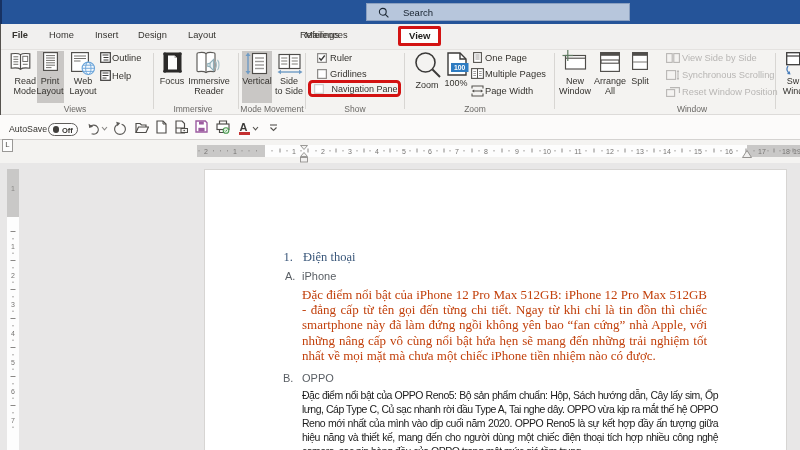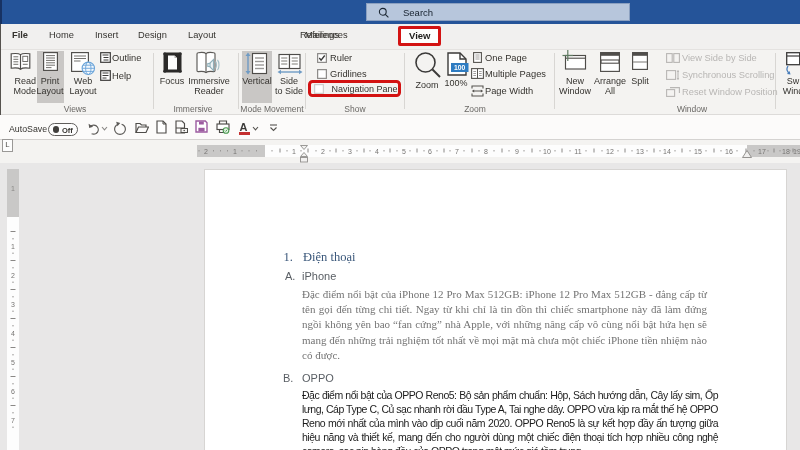--- a/index.html
+++ b/index.html
@@ -23,21 +23,21 @@
   .graylabel{font-size:9.3px;color:#b8b6b4;}
   .selbg{background:#c9c7c5;}
   
   #qatrow{left:0;top:115px;width:800px;height:25px;background:#fcfbfa;border-bottom:1px solid #d5d3d1;box-sizing:border-box;}
   
   #page{left:204px;top:169px;width:583px;height:281px;background:#ffffff;border:1px solid #d7d5d3;border-bottom:none;box-sizing:border-box;}
   .ser{font-family:"Liberation Serif",serif;}
   #h1num{left:283.5px;top:249.5px;font-size:12.5px;color:#3a577a;}
   #h1txt{left:303px;top:249.5px;font-size:12.5px;color:#3a577a;}
   .h2{font-size:11px;color:#595e64;}
-  #para1{left:302px;top:286.5px;width:405px;font-size:11px;line-height:15.4px;color:#737373;text-align:justify;}
+  #para1{left:302px;top:286.5px;width:405px;font-size:13px;line-height:15.4px;color:#c2410c;text-align:justify;}
   #para2{left:302px;top:387.5px;width:416px;font-size:10.5px;letter-spacing:-0.5px;line-height:14px;color:#1c1c1c;text-align:justify;}
   .redbox{border:3px solid #d31212;border-radius:3px;box-sizing:border-box;}
 </style>
 </head>
 <body>
 <div id="app">
 
   <div class="abs" id="titlebar"></div>
   <div class="abs" style="left:0;top:0;width:2px;height:24px;background:#173263;"></div>
   <div class="abs" id="searchbox"></div>

